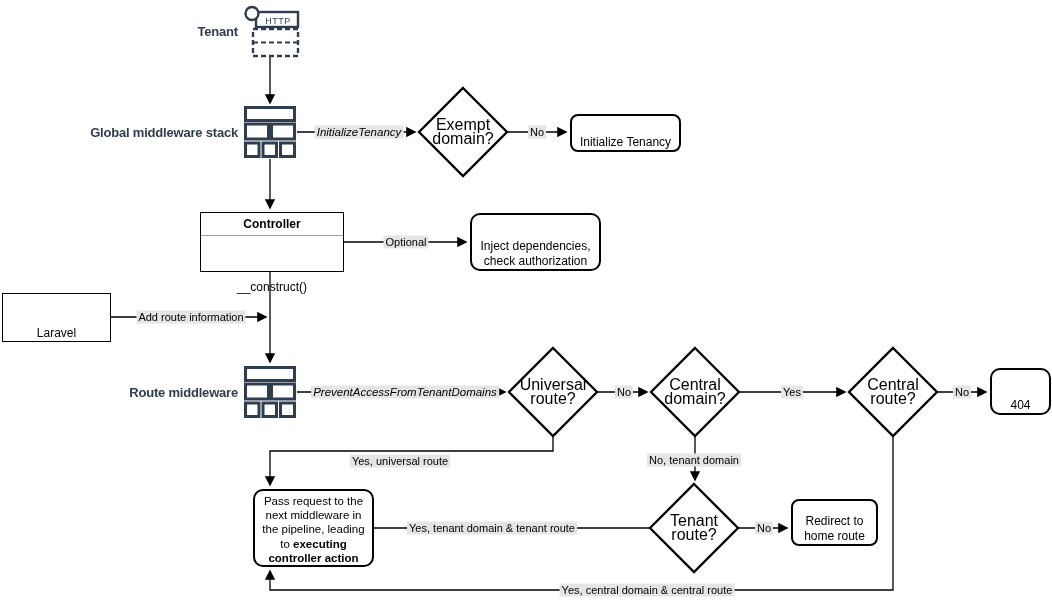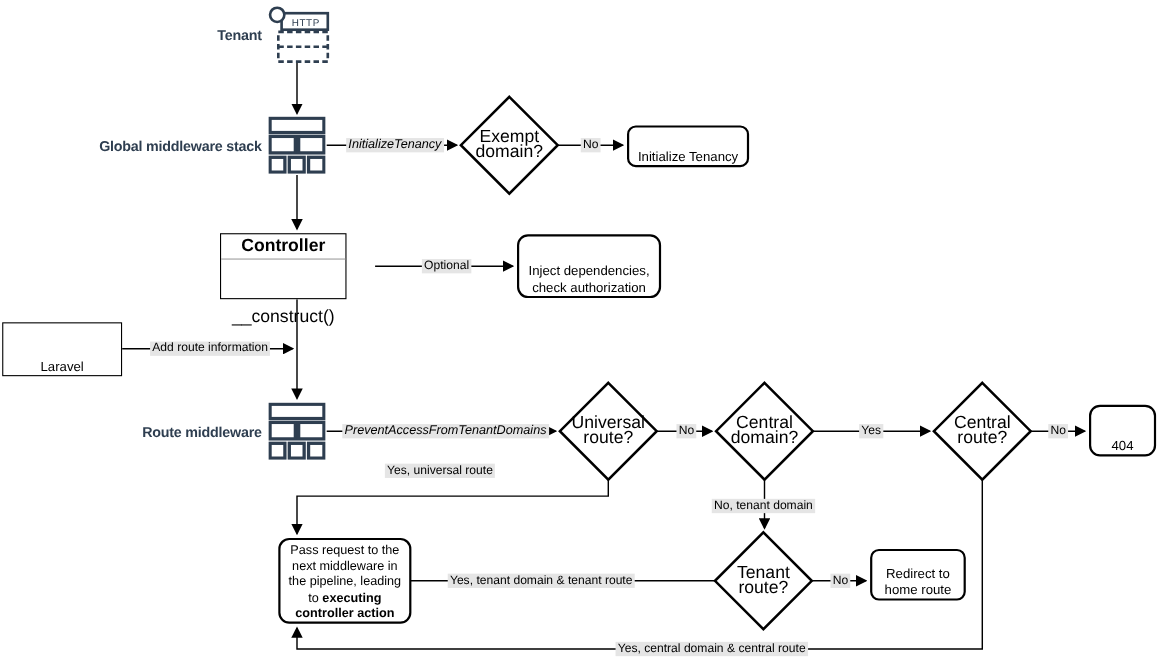--- a/index.html
+++ b/index.html
@@ -9,23 +9,23 @@
   }
   svg.layer{position:absolute;left:0;top:0;}
   .node{
     position:absolute;background:#fff;border:1px solid #000;box-sizing:border-box;
     display:flex;align-items:flex-end;justify-content:center;text-align:center;
     font-size:12px;line-height:15px;color:#000;
   }
   .rounded{border-width:2px;border-radius:9px;}
   .pass{font-size:11.5px;line-height:14.2px;border-radius:10px;margin-left:42px;}
   .ctrl{
-    position:absolute;left:200px;top:212px;width:115px;height:60px;
+    position:absolute;left:200px;top:212px;width:144px;height:60px;
     border:1px solid #000;background:#fff;box-sizing:border-box;
-    display:flex;flex-direction:column;font-size:16px;gap:44px;
+    display:flex;flex-direction:column;font-size:12px;gap:44px;
   }
   .ctrl-title{height:22px;line-height:22px;text-align:center;font-weight:bold;border-bottom:1px solid #9e9e9e;}
   .ctrl-body{flex:1;display:flex;align-items:center;justify-content:center;}
   .sidelabel{
     position:absolute;left:0;width:238px;text-align:right;
     font-weight:bold;font-size:13px;letter-spacing:-0.2px;color:#2e3e50;
   }
   .dtext{
     position:absolute;transform:translate(-50%,-50%);text-align:center;
     font-size:16px;line-height:14px;color:#000;white-space:nowrap;
@@ -178,19 +178,19 @@
   </div>
 
   <div class="elabel it" style="left:359px;top:132px">InitializeTenancy</div>
   <div class="elabel" style="left:537px;top:132px">No</div>
   <div class="elabel" style="left:406px;top:242px">Optional</div>
   <div class="elabel" style="left:191px;top:317px">Add route information</div>
   <div class="elabel it" style="left:405px;top:392px">PreventAccessFromTenantDomains</div>
   <div class="elabel" style="left:624px;top:392px">No</div>
   <div class="elabel" style="left:792px;top:392px">Yes</div>
   <div class="elabel" style="left:962px;top:392px">No</div>
-  <div class="elabel" style="left:400px;top:428px">Yes, universal route</div>
+  <div class="elabel" style="left:400px;top:461px">Yes, universal route</div>
   <div class="elabel" style="left:694px;top:460px">No, tenant domain</div>
   <div class="elabel" style="left:764px;top:528px">No</div>
   <div class="elabel" style="left:492px;top:528px">Yes, tenant domain &amp; tenant route</div>
   <div class="elabel" style="left:647px;top:590px">Yes, central domain &amp; central route</div>
 
 </div>
 
 </body></html>

